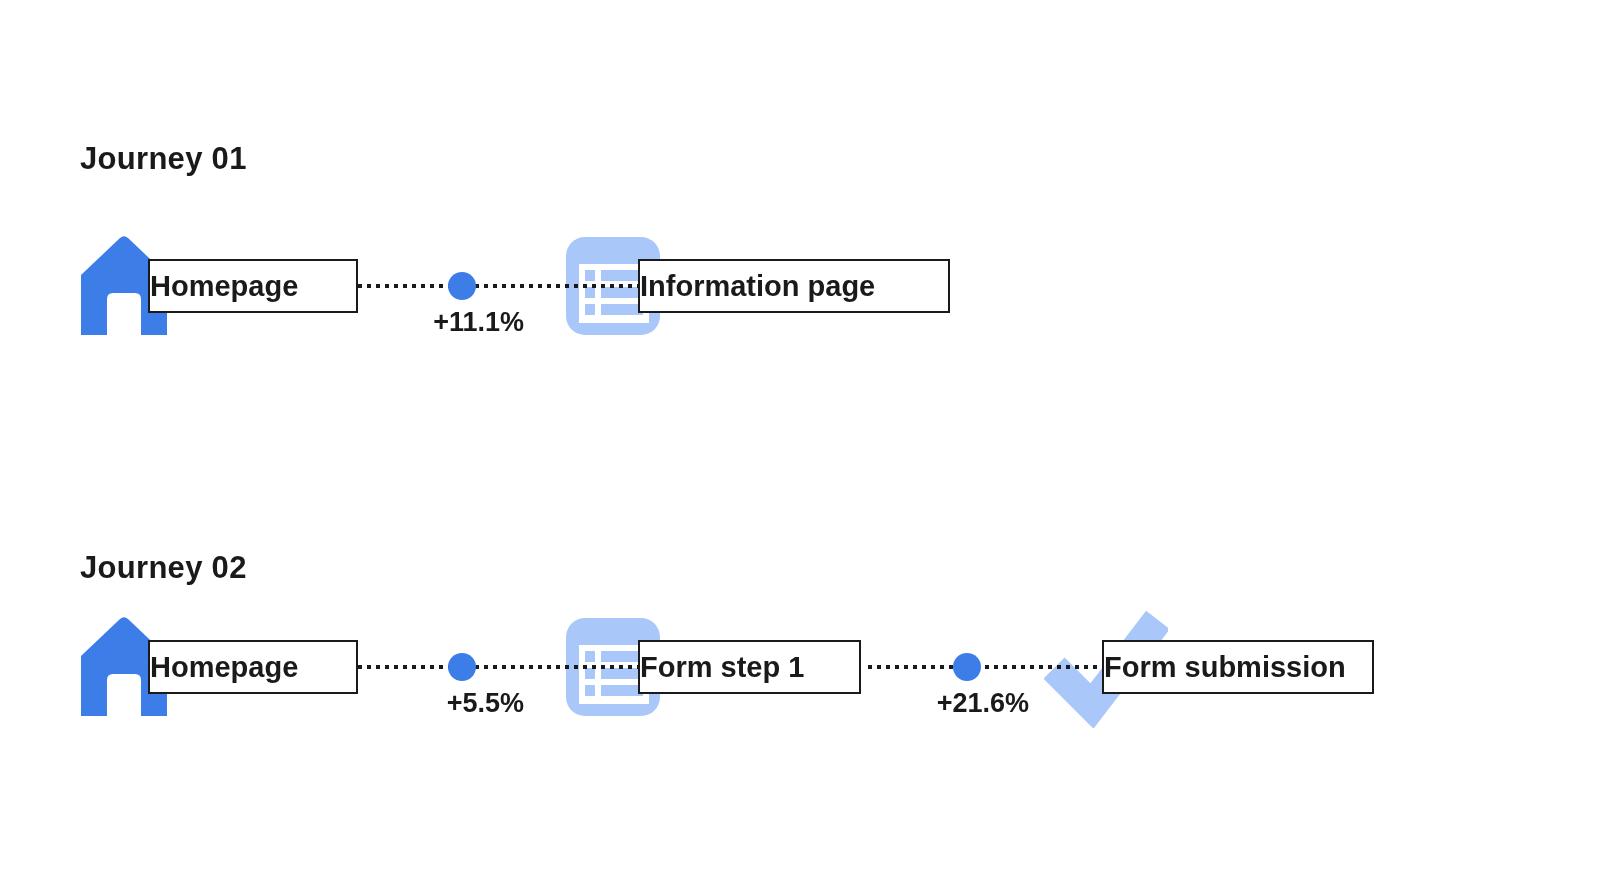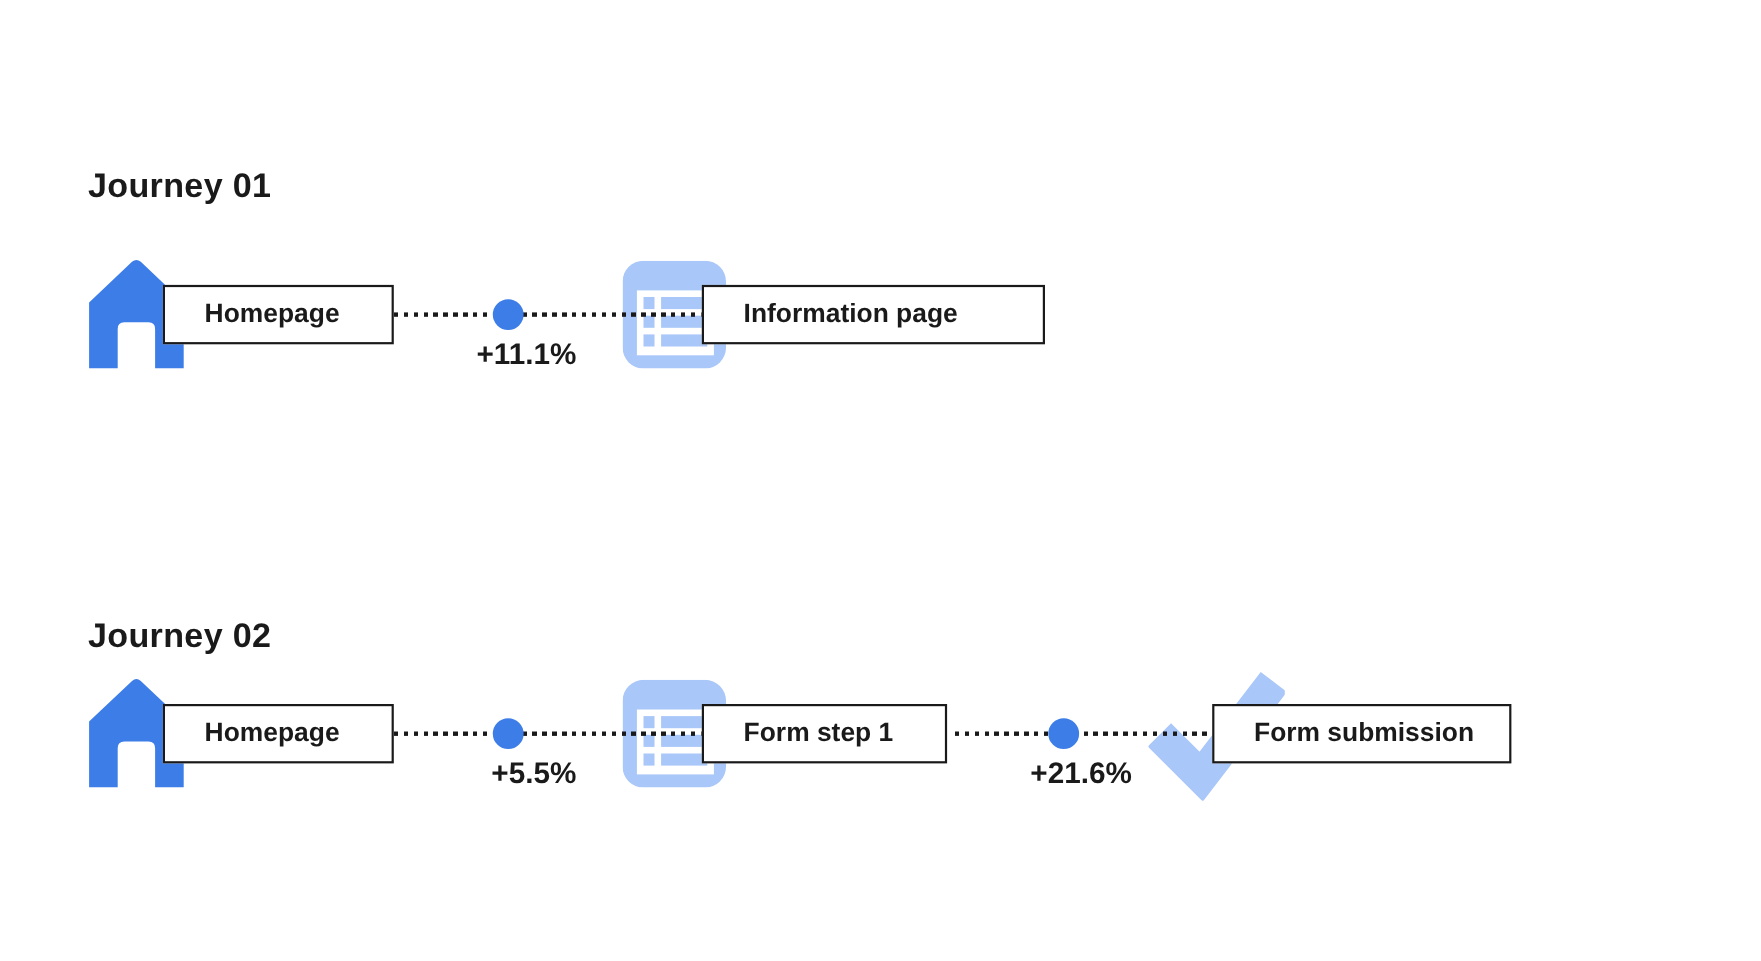--- a/index.html
+++ b/index.html
@@ -13,31 +13,30 @@
     position:relative;
     width:1601px;height:874px;
     background:var(--bg);
     font-family:"Liberation Sans", sans-serif;
     color:var(--ink);
     overflow:hidden;
   }
   .jtitle{
     position:absolute;left:80px;
     font-size:31px;font-weight:bold;letter-spacing:.3px;
-    color:var(--ink);white-space:nowrap;margin-top:10px;
+    color:var(--ink);white-space:nowrap;
   }
   .jtitle.t1{top:141px;}
   .jtitle.t2{top:550px;}
 
   .node{
     position:absolute;height:54px;box-sizing:border-box;
     background:#ffffff;border:2.5px solid var(--ink);
     display:flex;align-items:center;
-    padding-left:36px;
-    font-size:24px;font-weight:bold;white-space:nowrap;
+    font-size:29px;font-weight:bold;white-space:nowrap;
     z-index:3;
   }
   .b-hp1 {left:148px;top:259px;width:210px;}
   .b-info{left:638px;top:259px;width:312px;}
   .b-hp2 {left:148px;top:640px;width:210px;}
   .b-fs1 {left:638px;top:640px;width:223px;}
   .b-fsub{left:1102px;top:640px;width:272px;}
 
   .icon{position:absolute;z-index:1;display:block;}
   .home.h1{left:78px;top:232px;}

